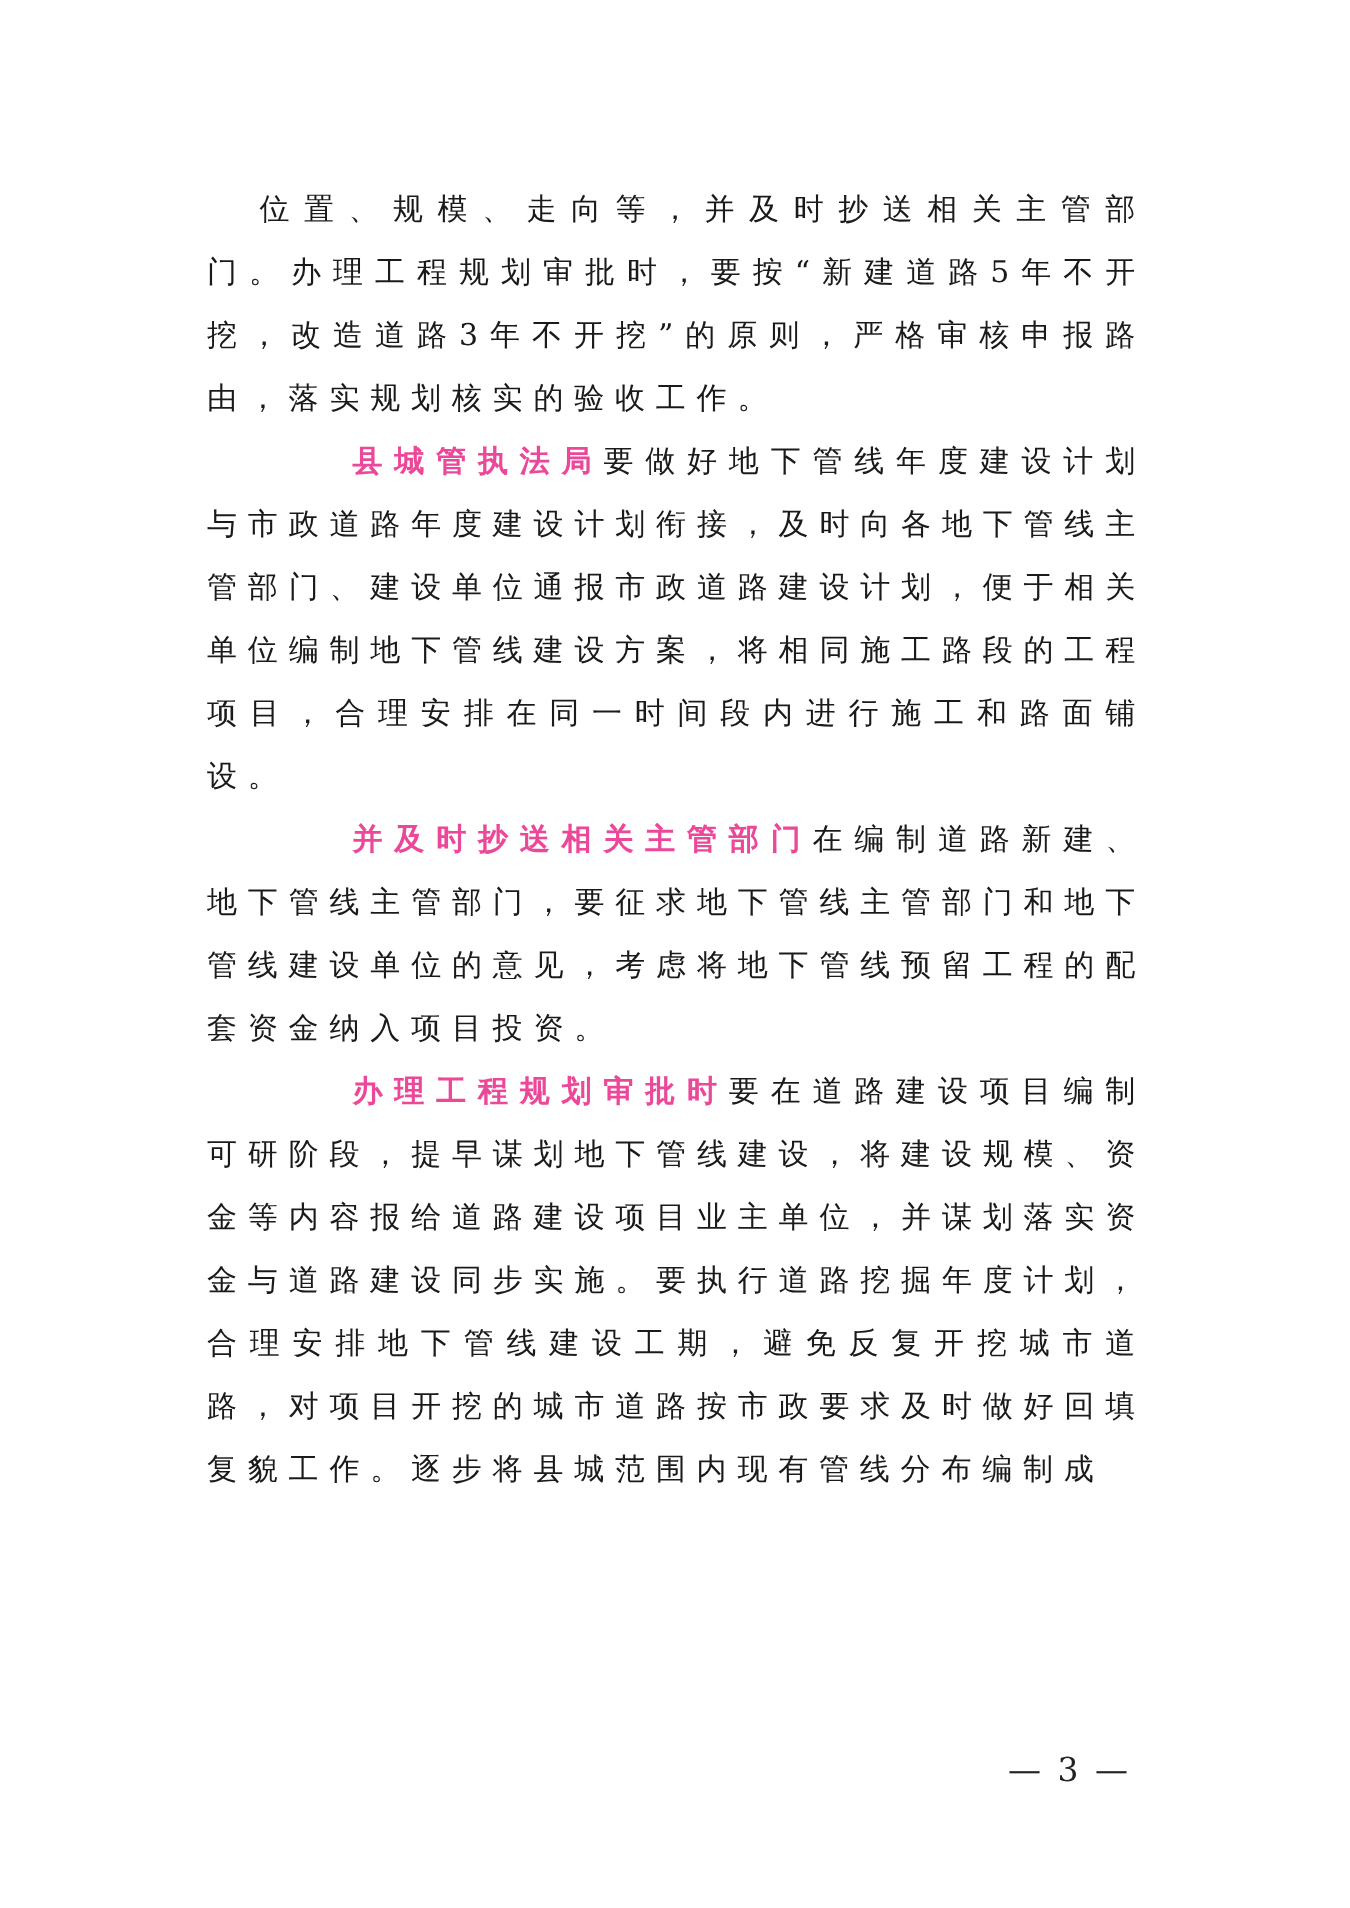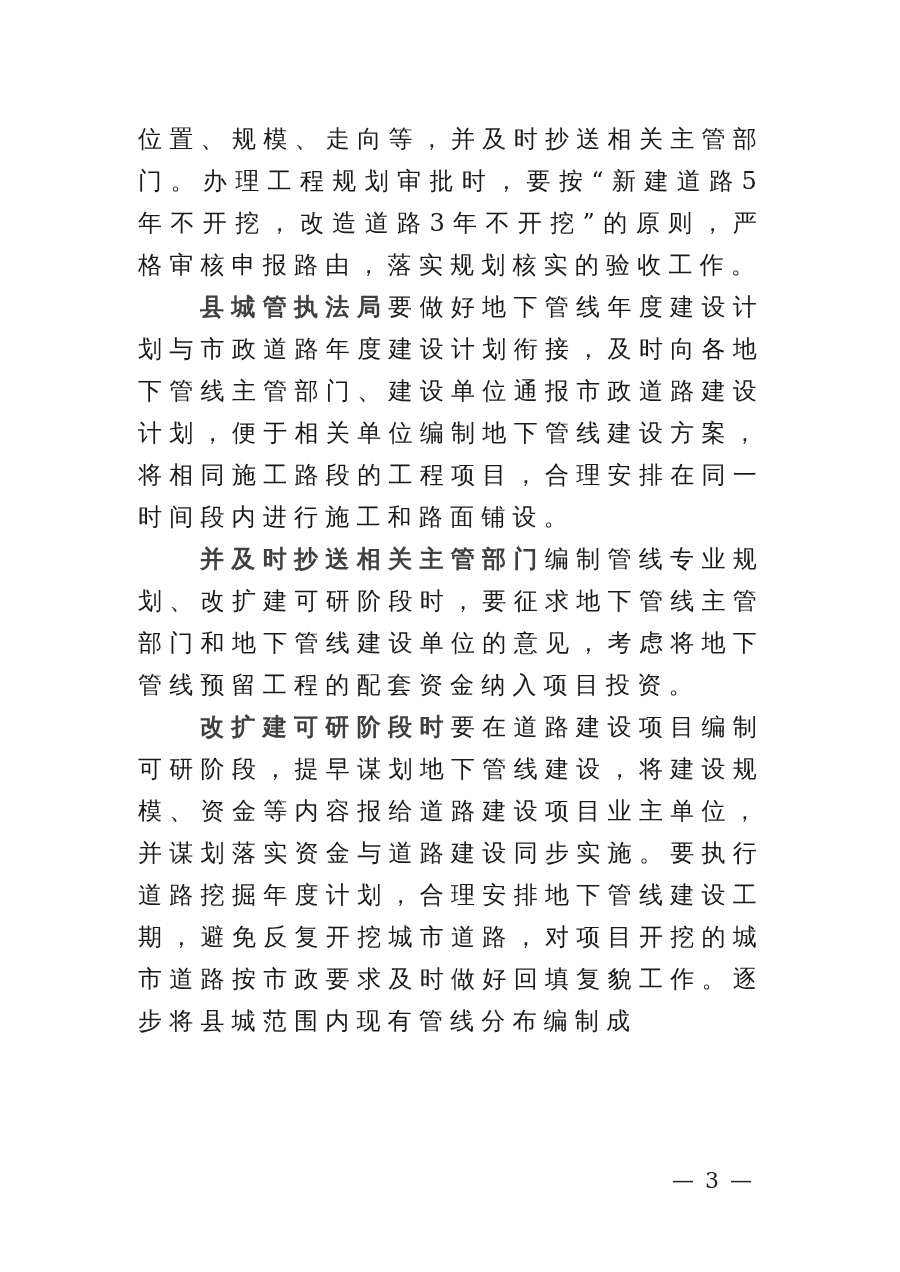--- a/index.html
+++ b/index.html
@@ -16,34 +16,35 @@
       color: #1a1a1a;
     }
     .page {
       position: absolute;
       left: 138px;
       top: 118px;
       width: 626px;
     }
     .para {
       margin: 0;
-      font-size: 24px;
+      font-size: 20px;
       line-height: 42px;
       letter-spacing: 7.2px;
       text-align: justify;
       text-align-last: left;
       word-break: break-all;
     }
     .para.indent {
       text-indent: 62px;
     }
     .lead {
       font-weight: bold;
       font-family: "DejaVu Sans", "Liberation Sans", sans-serif;
-      color: #404040;
+      color: #ec4899;
+      margin-left: 35px;
     }
     .page-number {
       position: absolute;
       left: 672px;
       top: 1168px;
       font-size: 22px;
       letter-spacing: 2px;
       color: #222222;
       font-family: "DejaVu Serif", "Liberation Serif", serif;
     }
@@ -52,20 +53,20 @@
 <body>
 
 <div class="page">
   <p class="para">
     <span class="lead"></span><span>位置、规模、走向等，并及时抄送相关主管部门。办理工程规划审批时，要按“新建道路5年不开挖，改造道路3年不开挖”的原则，严格审核申报路由，落实规划核实的验收工作。</span>
   </p>
   <p class="para indent">
     <span class="lead">县城管执法局</span><span>要做好地下管线年度建设计划与市政道路年度建设计划衔接，及时向各地下管线主管部门、建设单位通报市政道路建设计划，便于相关单位编制地下管线建设方案，将相同施工路段的工程项目，合理安排在同一时间段内进行施工和路面铺设。</span>
   </p>
   <p class="para indent">
-    <span class="lead">并及时抄送相关主管部门</span><span>编制管线专业规划、改扩建可研阶段时，要征求地下管线主管部门和地下管线建设单位的意见，考虑将地下管线预留工程的配套资金纳入项目投资。</span>
+    <span class="lead">并及时抄送相关主管部门</span><span>在编制道路新建、地下管线主管部门，要征求地下管线主管部门和地下管线建设单位的意见，考虑将地下管线预留工程的配套资金纳入项目投资。</span>
   </p>
   <p class="para indent">
-    <span class="lead">改扩建可研阶段时</span><span>要在道路建设项目编制可研阶段，提早谋划地下管线建设，将建设规模、资金等内容报给道路建设项目业主单位，并谋划落实资金与道路建设同步实施。要执行道路挖掘年度计划，合理安排地下管线建设工期，避免反复开挖城市道路，对项目开挖的城市道路按市政要求及时做好回填复貌工作。逐步将县城范围内现有管线分布编制成</span>
+    <span class="lead">办理工程规划审批时</span><span>要在道路建设项目编制可研阶段，提早谋划地下管线建设，将建设规模、资金等内容报给道路建设项目业主单位，并谋划落实资金与道路建设同步实施。要执行道路挖掘年度计划，合理安排地下管线建设工期，避免反复开挖城市道路，对项目开挖的城市道路按市政要求及时做好回填复貌工作。逐步将县城范围内现有管线分布编制成</span>
   </p>
 </div>
 
 <div class="page-number">— 3 —</div>
 
 </body></html>

